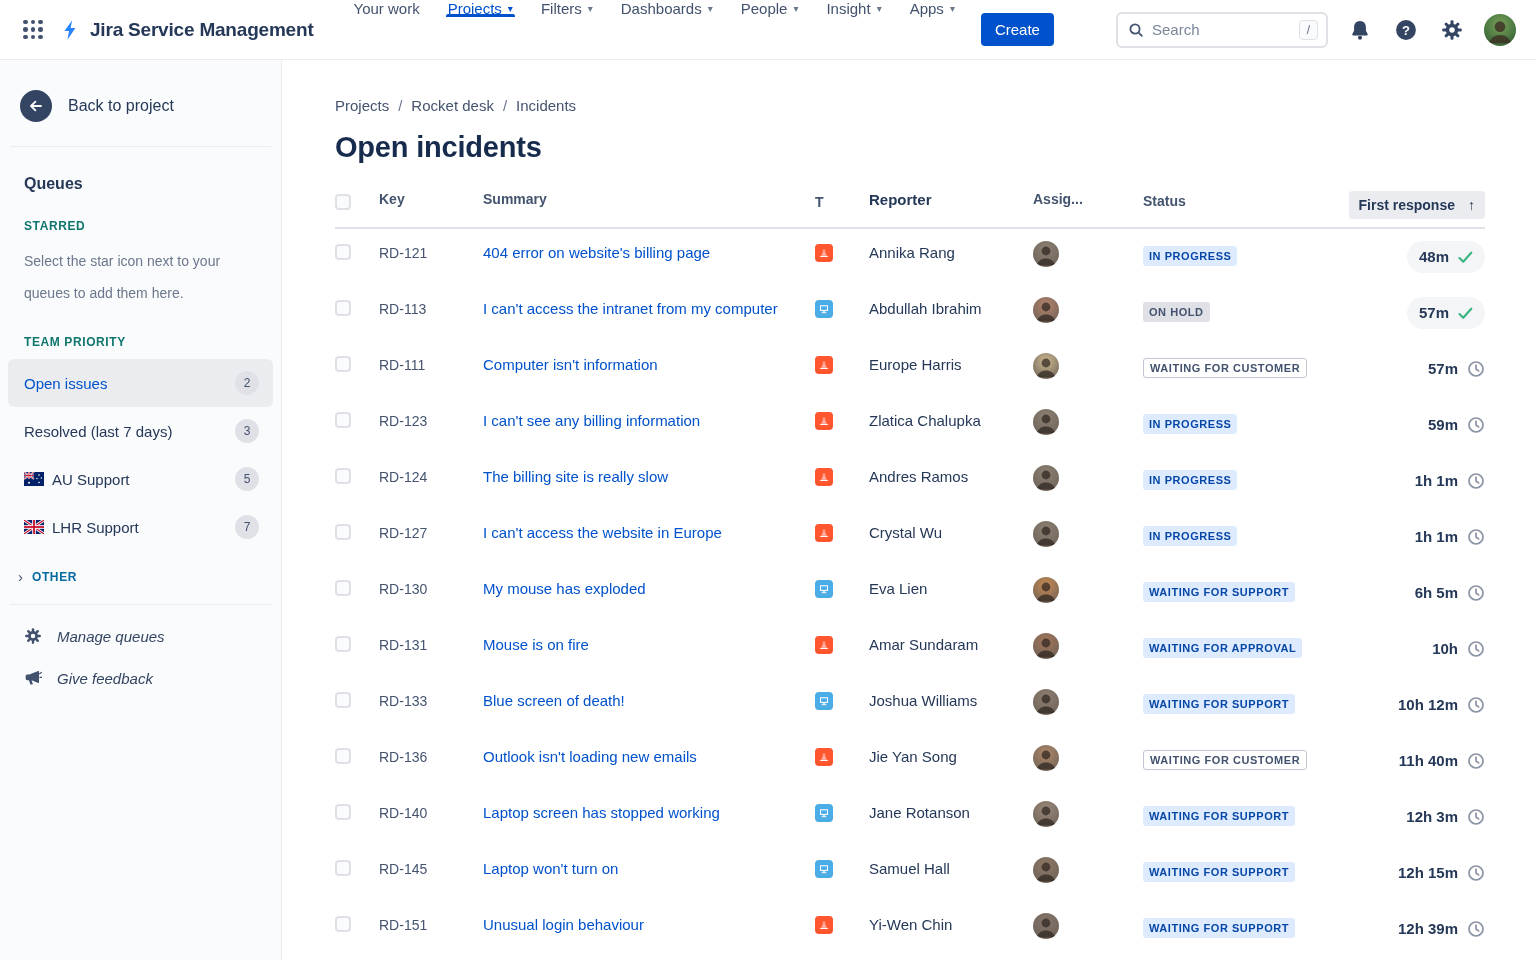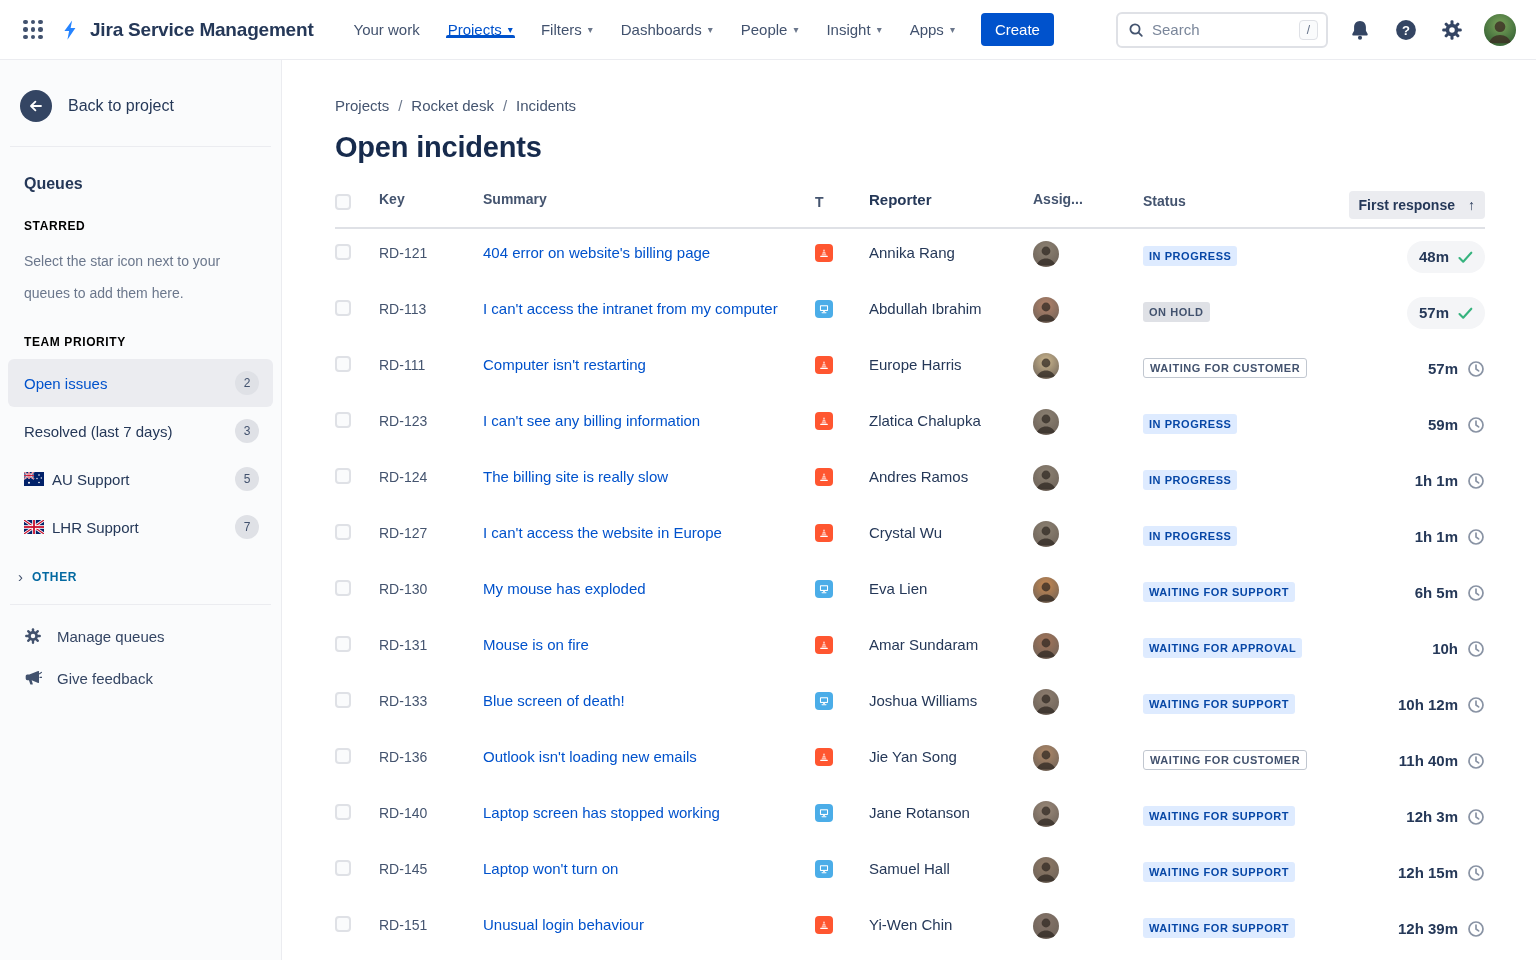--- a/index.html
+++ b/index.html
@@ -8,21 +8,21 @@
 
   
   .topnav { height:60px; display:flex; align-items:center; padding:0 20px;
     background:#fff; border-bottom:1px solid #EBECF0; position:relative; z-index:5; }
   .appgrid { width:26px; height:26px; display:grid; grid-template-columns:repeat(3,1fr);
     gap:3px; padding:3px; cursor:pointer; margin-right:14px; }
   .appgrid span { width:4.5px; height:4.5px; border-radius:50%; background:#42526E; }
   .logo { display:flex; align-items:center; gap:8px; margin-right:26px; }
   .logo svg { width:22px; height:22px; }
   .logo-text { font-size:19px; font-weight:600; color:#253858; letter-spacing:-0.2px; }
-  .nav-items { display:flex; align-items:center; height:60px; }
+  .nav-items { display:flex; align-items:flex-start; height:60px; }
   .nav-item { display:flex; align-items:center; gap:6px; padding:0 14px; font-size:15px;
     font-weight:500; color:#42526E; cursor:pointer; position:relative; }
   .nav-item .chev { font-size:10px; color:#6B778C; }
   .nav-item.active { color:#0052CC; }
   .nav-item.active .chev { color:#0052CC; }
   .nav-item.active::after { content:""; position:absolute; left:12px; right:12px; bottom:0;
     height:3px; background:#0052CC; border-radius:2px 2px 0 0; }
   .create-btn { margin-left:12px; background:#0052CC; color:#fff; font-size:15px; font-weight:500;
     border:none; border-radius:4px; padding:8px 14px; cursor:pointer; }
   .nav-right { margin-left:auto; display:flex; align-items:center; gap:18px; }
@@ -45,21 +45,21 @@
   .project-icon { width:40px; height:40px; border-radius:8px; flex:none;
     background:linear-gradient(140deg,#8B77E8 0%, #7B68D9 100%); display:grid; place-items:center; }
   .project-name { font-size:16px; font-weight:700; color:#253858; }
   .project-type { font-size:13px; color:#6B778C; margin-top:3px; }
   .back-row { display:flex; align-items:center; gap:16px; margin:30px 20px 0 20px; cursor:pointer; }
   .back-circle { width:32px; height:32px; border-radius:50%; background:#344563; display:grid;
     place-items:center; flex:none; }
   .back-label { font-size:16px; color:#253858; }
   .side-divider { height:1px; background:#EBECF0; margin:24px 10px 0 10px; }
   .queues-heading { font-size:16px; font-weight:700; color:#253858; margin:28px 24px 0 24px; }
-  .side-sub { font-size:12px; font-weight:700; color:#000000; letter-spacing:.05em; margin:26px 24px 0 24px; }
+  .side-sub { font-size:12px; font-weight:700; color:#0f766e; letter-spacing:.05em; margin:26px 24px 0 24px; }
   .starred-hint { font-size:14px; color:#6B778C; line-height:32px; margin:12px 24px 0 24px; }
   .queue-list { margin-top:10px; }
   .queue-item { display:flex; align-items:center; height:48px; margin:0 8px; padding:0 14px 0 16px;
     border-radius:6px; cursor:pointer; font-size:15px; color:#253858; }
   .queue-item.selected { background:#EBECF0; }
   .queue-item.selected .queue-label { color:#0052CC; }
   .queue-label { flex:1; display:flex; align-items:center; gap:8px; }
   .queue-flag { width:20px; height:14px; display:inline-block; flex:none; }
   .queue-flag svg { display:block; }
   .count-badge { min-width:24px; height:24px; border-radius:12px; background:#DFE1E6; color:#42526E;
@@ -280,21 +280,21 @@
       </div>
     </div>
 
   <div class="other-row">
     <span class="other-chev">›</span>
     <span class="other-label">OTHER</span>
   </div>
 
   <div class="side-divider side-footer"></div>
 
-  <div style="margin-top:10px;">
+  <div style="margin-top:10px;font-style:italic;">
     <div class="side-action">
       <svg width="18" height="18" viewBox="0 0 16 16">
         <g fill="#42526E">
           <circle cx="8" cy="8" r="4.4"></circle>
           <rect x="6.95" y="1" width="2.1" height="14" rx="0.9"></rect>
           <rect x="6.95" y="1" width="2.1" height="14" rx="0.9" transform="rotate(45 8 8)"></rect>
           <rect x="6.95" y="1" width="2.1" height="14" rx="0.9" transform="rotate(90 8 8)"></rect>
           <rect x="6.95" y="1" width="2.1" height="14" rx="0.9" transform="rotate(135 8 8)"></rect>
         </g>
         <circle cx="8" cy="8" r="2" fill="#FAFBFC"></circle>
@@ -413,21 +413,21 @@
                 </svg>
               </span>
             </span>
           </div>
         </div>
         <div class="trow">
           <div class="col-check">
             <div class="checkbox"></div>
           </div>
           <div class="col-key">RD-111</div>
-          <div class="col-sum"><a class="issue-link">Computer isn't restarting</a></div>
+          <div class="col-sum"><a class="issue-link">Computer isn't information</a></div>
           <div class="col-type">
             <span class="type-chip incident">
               <svg width="12" height="12" viewBox="0 0 16 16">
                 <path d="M8 2.6 11.3 11H4.7z" fill="#fff"></path>
                 <rect x="3.5" y="5.8" width="9" height="1.3" fill="#FF5630"></rect>
                 <rect x="3.5" y="8.6" width="9" height="1.3" fill="#FF5630"></rect>
                 <rect x="2.8" y="11.6" width="10.4" height="1.6" rx="0.8" fill="#fff"></rect>
               </svg>
             </span>
           </div>

